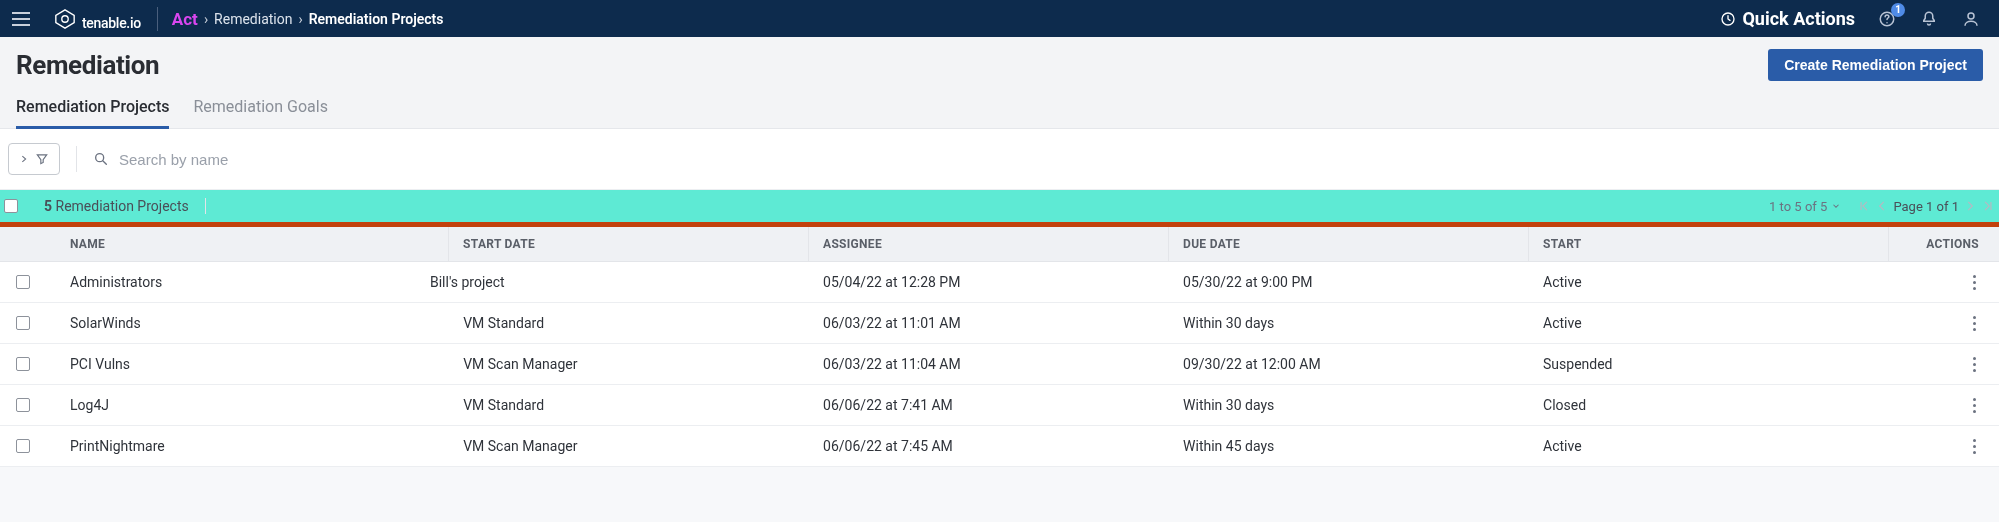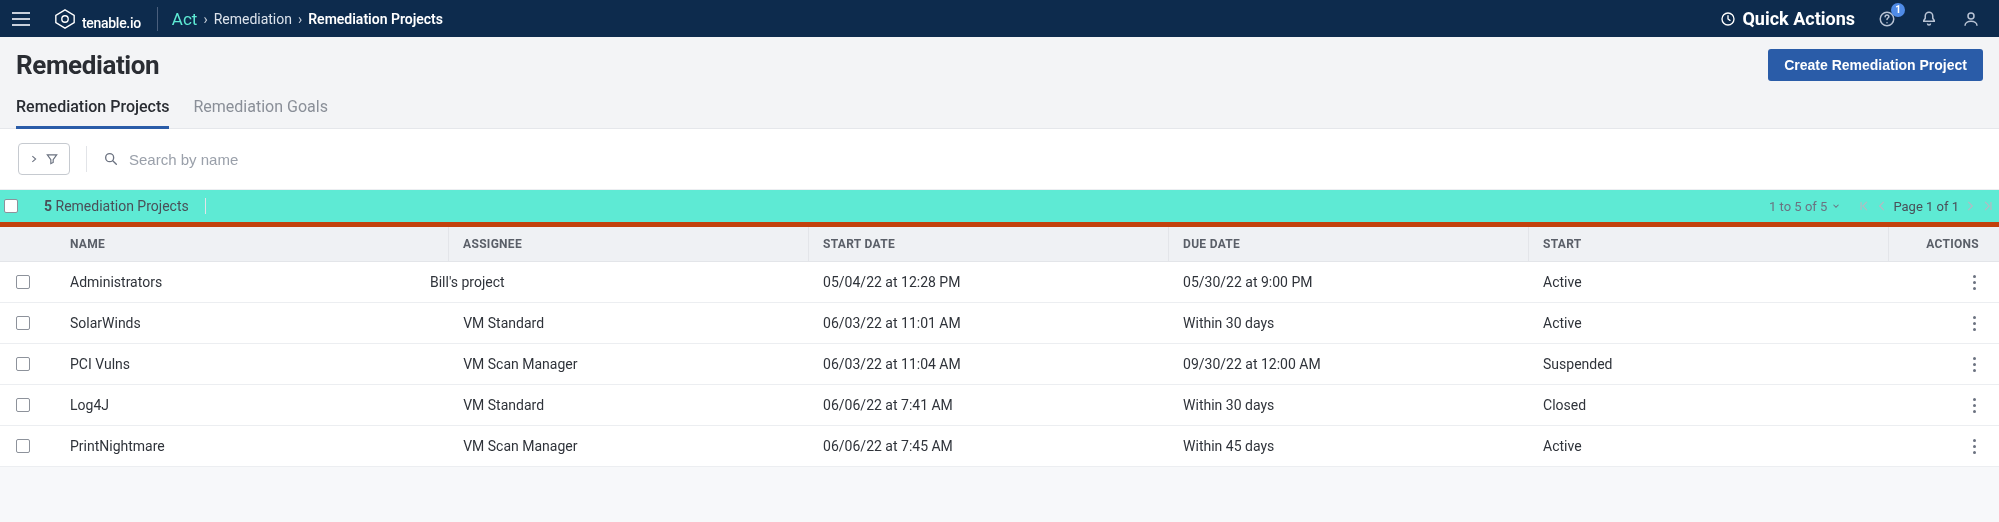--- a/index.html
+++ b/index.html
@@ -58,23 +58,23 @@
       margin-top: 8px;
     }
     .breadcrumb {
       display: flex;
       align-items: center;
       padding-left: 14px;
       font-size: 14px;
       gap: 6px;
     }
     .breadcrumb .crumb-strong {
-      font-weight: 400;
+      font-weight: 700;
       font-size: 17px;
-      color: #5eead4;
+      color: #d946ef;
     }
     .breadcrumb .sep {
       color: #c9d0db;
     }
     .breadcrumb .crumb {
       color: #dce3ec;
     }
     .breadcrumb .crumb-bold {
       color: #fff;
       font-weight: 600;
@@ -170,21 +170,21 @@
     .tab.active {
       color: #2a2d33;
       border-bottom: 3px solid #2a5ca8;
       font-weight: 500;
     }
     
     .toolbar {
       display: flex;
       align-items: center;
       gap: 16px;
-      padding: 14px 18px;
+      padding: 14px 8px;
       background: #fff;
     }
     .filter-toggle {
       border: 1px solid #c6cad0;
       border-radius: 4px;
       height: 32px;
       padding: 0 10px;
       display: flex;
       align-items: center;
       gap: 6px;
@@ -445,22 +445,22 @@
           <path d="M7 5l7 7-7 7M17 5v14" fill="none" stroke="currentColor" stroke-width="2"></path>
         </svg>
     </div>
   </div>
 </div>
 
 <div class="table">
   <div class="thead">
     <div class="th col-check"></div>
     <div class="th col-name">NAME</div>
+    <div class="th col-start">START DATE</div>
     <div class="th col-assignee">ASSIGNEE</div>
-    <div class="th col-start">START DATE</div>
     <div class="th col-due">DUE DATE</div>
     <div class="th col-status">START</div>
     <div class="th col-actions">ACTIONS</div>
   </div>
   <div id="tbody">
       <div class="trow">
         <div class="td col-check">
           <div class="checkbox"></div>
         </div>
         <div class="td col-assignee">Administrators</div>

